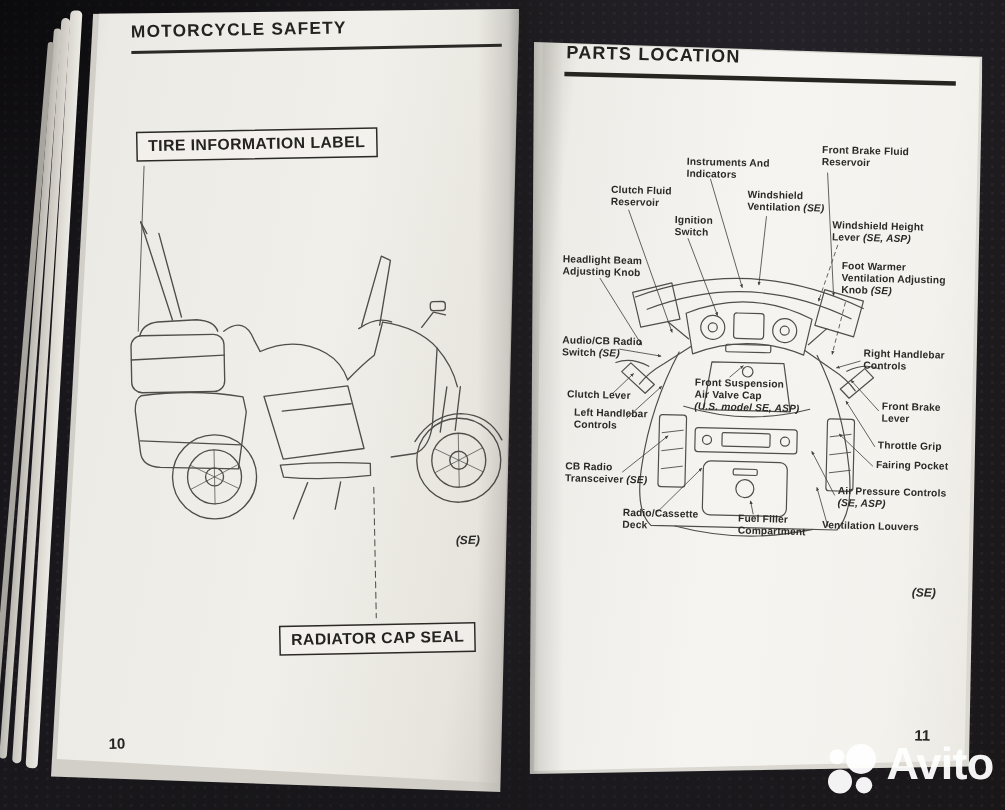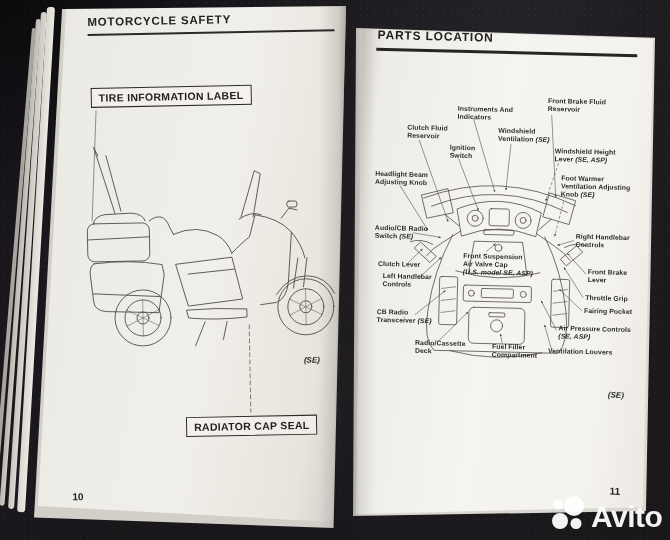--- a/index.html
+++ b/index.html
@@ -57,21 +57,21 @@
   .se-right{left:255px;top:368px;}
   .pageno{position:absolute;font-size:10px;font-weight:bold;color:#242320;}
   .pn-left{left:32px;top:483px;}
   .pn-right{left:259px;top:463px;}
   .diagram-svg{position:absolute;left:0;top:0;}
   
   .part-label{position:absolute;font-size:6.8px;line-height:1.2;font-weight:bold;color:#2b2a27;
     letter-spacing:.1px;white-space:nowrap;}
   .part-label i{font-style:italic;}
   
-  .watermark{position:absolute;left:549px;top:495px;z-index:5;display:flex;align-items:flex-end;gap:5px;opacity:.95;}
+  .watermark{position:absolute;left:549px;top:495px;z-index:5;display:flex;align-items:flex-start;gap:5px;opacity:.95;}
   .avito-text{font-size:30px;font-weight:bold;color:#ffffff;letter-spacing:-.5px;line-height:1;}
 </style>
 </head>
 <body>
 
 <div id="scene">
   <div class="bg-texture"></div>
 
   <div class="edge e1"></div>
   <div class="edge e2"></div>

